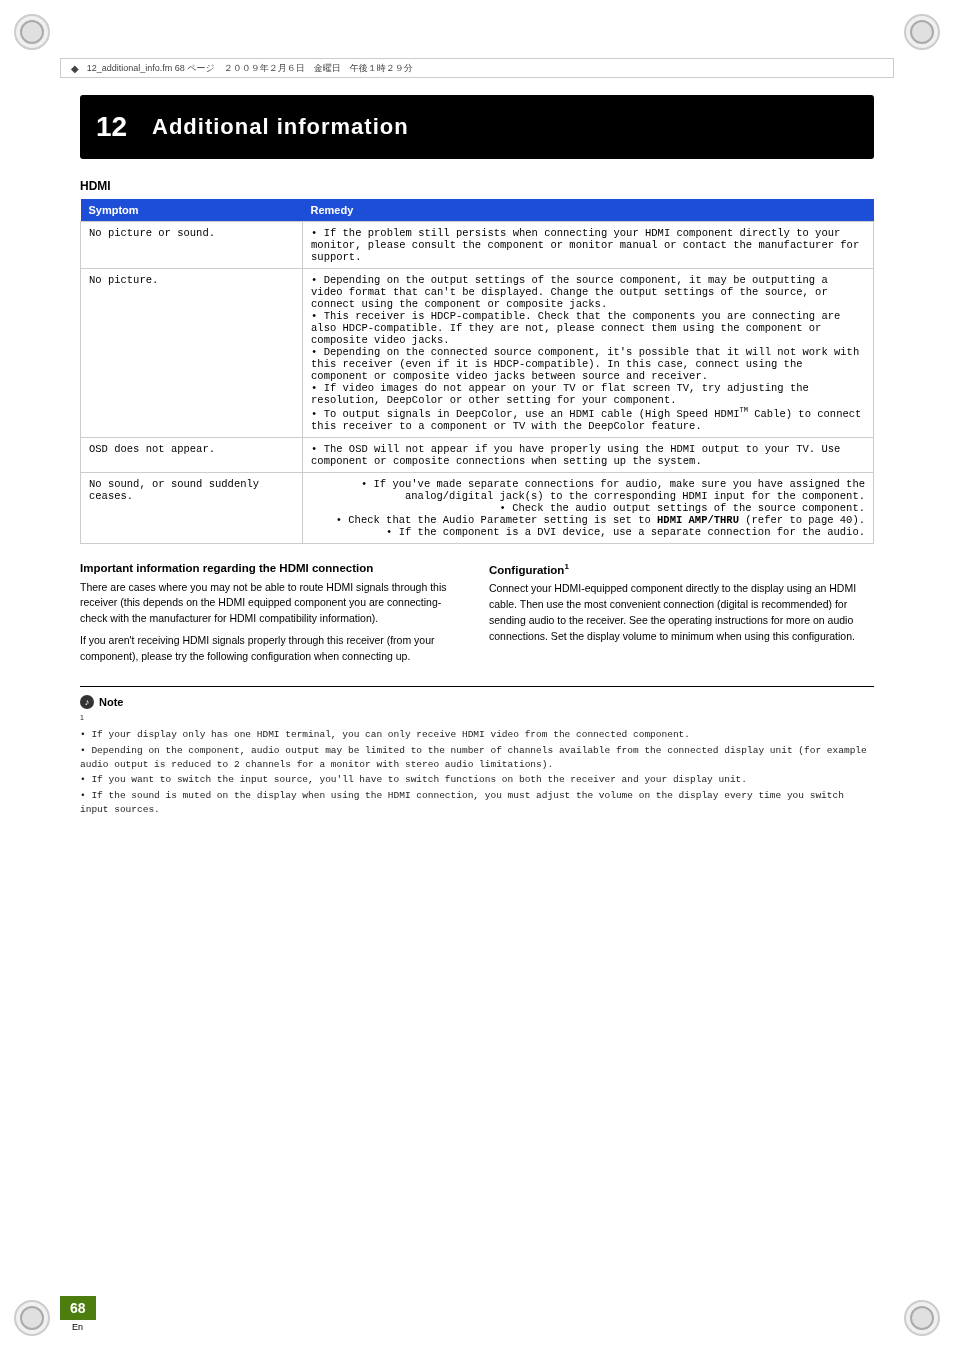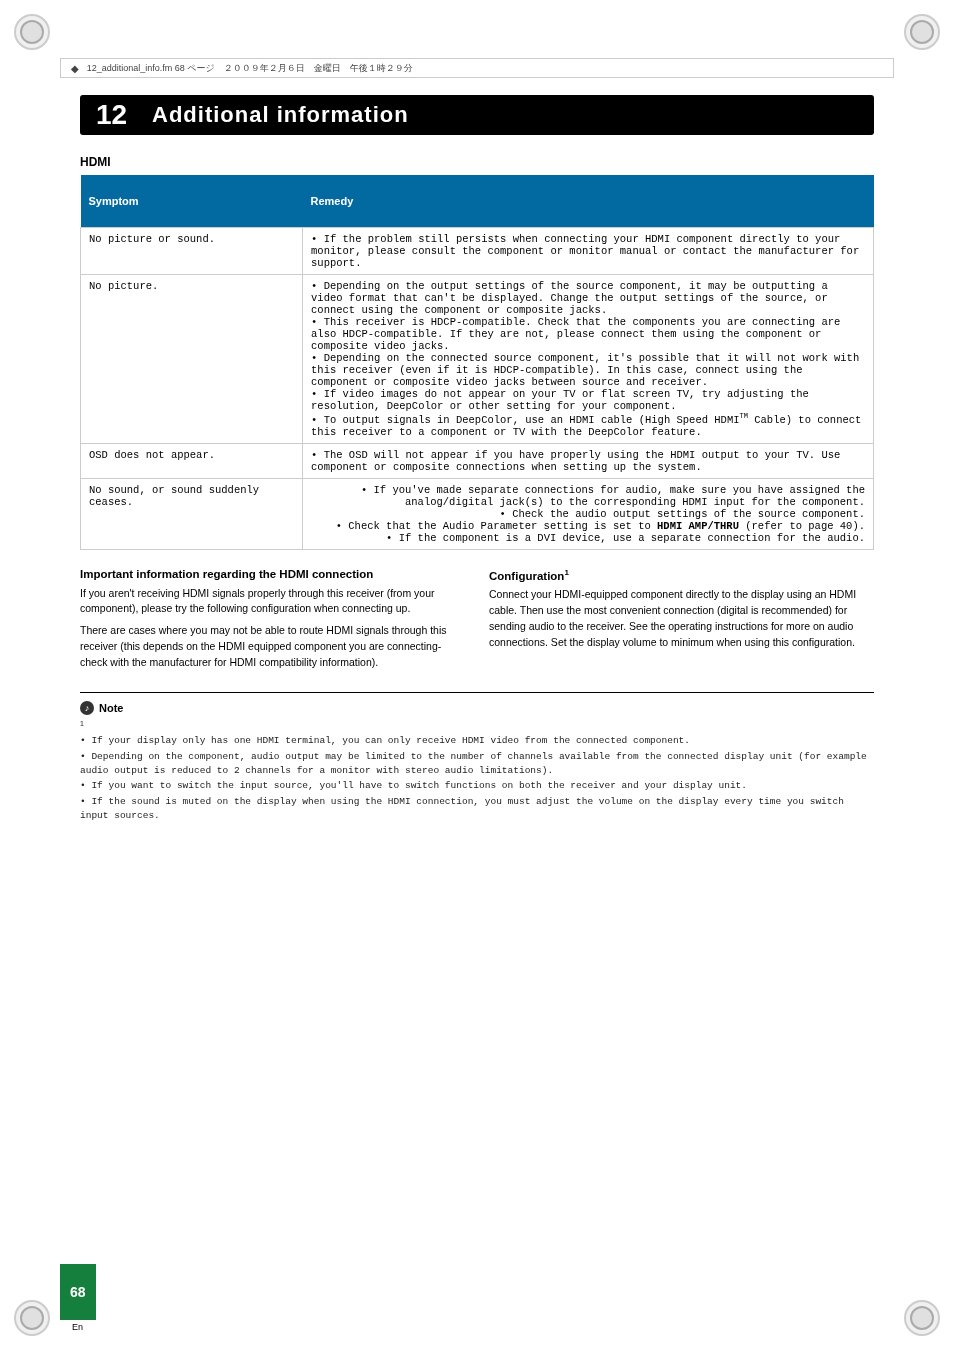--- a/index.html
+++ b/index.html
@@ -64,21 +64,21 @@
       bottom: 60px;
       padding: 10px 20px;
     }
 
     
     .chapter-header {
       display: flex;
       align-items: center;
       background: #000;
       color: #fff;
-      padding: 4px 16px;
+      padding: 16px 16px;
       margin-bottom: 20px;
       border-radius: 3px;
     }
     .chapter-number {
       font-size: 28px;
       font-weight: bold;
       margin-right: 16px;
       min-width: 40px;
     }
     .chapter-title {
@@ -96,23 +96,23 @@
     }
 
     
     .hdmi-table {
       width: 100%;
       border-collapse: collapse;
       margin-bottom: 18px;
       font-size: 10.5px;
     }
     .hdmi-table th {
-      background: #0369a1;
-      color: #fff;
-      padding: 20px 8px;
+      background: #1d4ed8;
+      color: #fff;
+      padding: 5px 8px;
       text-align: left;
       font-weight: bold;
       font-size: 11px;
     }
     .hdmi-table td {
       border: 1px solid #ccc;
       padding: 5px 8px;
       vertical-align: top;
     }
     .hdmi-table td:first-child {
@@ -187,23 +187,23 @@
     .note-text p {
       margin-bottom: 2px;
       font-family: Liberation Mono, monospace;
     }
 
     
     .page-number-box {
       position: absolute;
       bottom: 30px;
       left: 60px;
-      background: #15803d;
-      color: #fff;
-      padding: 20px 10px;
+      background: #4d7c0f;
+      color: #fff;
+      padding: 4px 10px;
       font-size: 14px;
       font-weight: bold;
     }
     .page-en {
       position: absolute;
       bottom: 18px;
       left: 72px;
       font-size: 9px;
       color: #000;
     }
@@ -264,22 +264,22 @@
 • Check that the Audio Parameter setting is set to <strong>HDMI AMP/THRU</strong> (refer to page 40).
 • If the component is a DVI device, use a separate connection for the audio.</td>
         </tr>
       </tbody>
   </table>
 
   <div class="two-col">
     <div class="two-col-left">
       <div class="subsection-title">Important information regarding the HDMI connection</div>
       <div id="important-info-paragraphs">
+          <div class="body-text">There are cases where you may not be able to route HDMI signals through this receiver (this depends on the HDMI equipped component you are connecting-check with the manufacturer for HDMI compatibility information).</div>
           <div class="body-text">If you aren't receiving HDMI signals properly through this receiver (from your component), please try the following configuration when connecting up.</div>
-          <div class="body-text">There are cases where you may not be able to route HDMI signals through this receiver (this depends on the HDMI equipped component you are connecting-check with the manufacturer for HDMI compatibility information).</div>
         </div>
     </div>
     <div class="two-col-right">
       <div class="subsection-title">
         <span>Configuration</span><span class="subsection-super">1</span>
       </div>
       <div class="body-text">Connect your HDMI-equipped component directly to the display using an HDMI cable. Then use the most convenient connection (digital is recommended) for sending audio to the receiver. See the operating instructions for more on audio connections. Set the display volume to minimum when using this configuration.</div>
     </div>
   </div>
 

